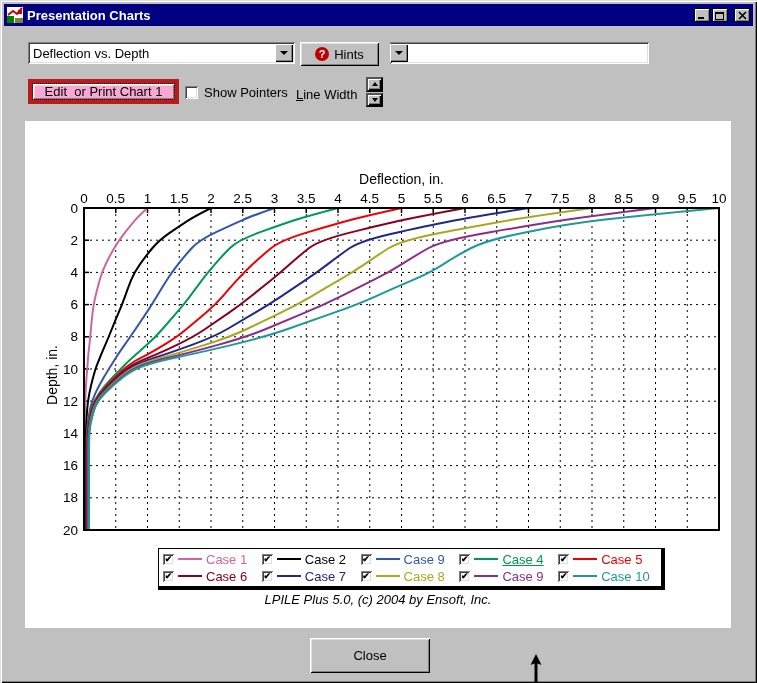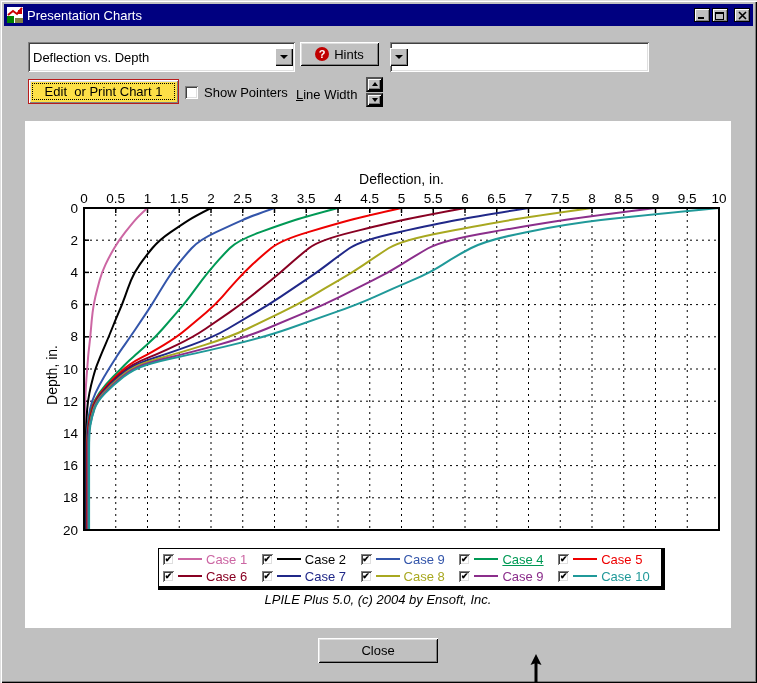--- a/index.html
+++ b/index.html
@@ -2,38 +2,38 @@
 <html><head>
 <meta charset="utf-8">
 <style>
   html,body{margin:0;padding:0;}
   body{width:757px;height:683px;font-family:"Liberation Sans",sans-serif;background:#c0c0c0;position:relative;overflow:hidden;}
   .window{position:absolute;inset:0;background:#c0c0c0;
     box-shadow:inset 1px 1px 0 #dfdfdf,inset 2px 2px 0 #ffffff,inset -1px -1px 0 #000000,inset -2px -2px 0 #808080;}
   
   .titlebar{position:absolute;left:4px;top:4px;right:4px;height:22px;background:#000080;display:flex;align-items:center;padding:0 3px;}
   .titlebar .app-icon{width:16px;height:16px;margin-right:4px;flex:none;}
-  .titlebar .title-text{color:#ffffff;font-weight:normal;font-size:13px;flex:1;white-space:nowrap;}
+  .titlebar .title-text{color:#ffffff;font-weight:bold;font-size:13px;flex:1;white-space:nowrap;}
   .winbtns{display:flex;gap:2px;}
   .winbtn{width:16px;height:14px;background:#c0c0c0;border:1px solid #000;box-shadow:inset 1px 1px 0 #fff,inset -1px -1px 0 #808080;display:flex;align-items:center;justify-content:center;padding:0;}
   .winbtn svg{display:block;}
   .close-gap{width:2px;}
   
   .raised{background:#c0c0c0;box-shadow:inset 1px 1px 0 #ffffff,inset -1px -1px 0 #000000,inset 2px 2px 0 #dfdfdf,inset -2px -2px 0 #808080;border:none;}
   .sunken{background:#ffffff;box-shadow:inset 1px 1px 0 #808080,inset -1px -1px 0 #ffffff,inset 2px 2px 0 #404040,inset -2px -2px 0 #dfdfdf;}
   
-  .combo{position:absolute;height:30px;display:flex;align-items:center;}
+  .combo{position:absolute;height:22px;display:flex;align-items:center;}
   .combo .combo-text{flex:1;font-size:13px;padding-left:5px;white-space:nowrap;overflow:hidden;color:#000;}
   .combo .combo-arrow{width:18px;height:18px;margin-right:2px;flex:none;background:#c0c0c0;box-shadow:inset 1px 1px 0 #ffffff,inset -1px -1px 0 #000000,inset -2px -2px 0 #808080;display:flex;align-items:center;justify-content:center;}
   .tri-down{width:0;height:0;border-left:4px solid transparent;border-right:4px solid transparent;border-top:4px solid #000;}
   .tri-up{width:0;height:0;border-left:4px solid transparent;border-right:4px solid transparent;border-bottom:4px solid #000;}
   .btn{font-family:"Liberation Sans",sans-serif;font-size:13px;color:#000;display:flex;align-items:center;justify-content:center;cursor:default;}
   .hints-btn{position:absolute;left:300px;top:42px;width:79px;height:24px;gap:5px;}
   .q-circle{width:14px;height:14px;border-radius:50%;background:#c00000;color:#fff;font-size:11px;font-weight:bold;display:flex;align-items:center;justify-content:center;line-height:1;}
-  .edit-btn{position:absolute;left:28px;top:79px;width:151px;height:25px;border:1px solid #b91c1c;box-shadow:inset 1px 1px 0 #ffffff,inset -1px -1px 0 #808080,inset 2px 2px 0 #dfdfdf;background:#fde047;outline:1px dotted #000;outline-offset:-5px;white-space:pre;}
+  .edit-btn{position:absolute;left:28px;top:79px;width:151px;height:25px;border:5px solid #b91c1c;box-shadow:inset 1px 1px 0 #ffffff,inset -1px -1px 0 #808080,inset 2px 2px 0 #dfdfdf;background:#f9a8d4;outline:1px dotted #000;outline-offset:-5px;white-space:pre;}
   .checkbox{width:13px;height:13px;background:#fff;box-shadow:inset 1px 1px 0 #808080,inset -1px -1px 0 #ffffff,inset 2px 2px 0 #404040,inset -2px -2px 0 #dfdfdf;display:flex;align-items:center;justify-content:center;font-size:11px;font-weight:bold;color:#000;line-height:1;}
   .show-pointers{position:absolute;left:185px;top:85px;display:flex;align-items:center;gap:6px;font-size:13px;color:#000;}
   .line-width-label{position:absolute;left:296px;top:87px;font-size:13px;color:#000;}
   .accel::first-letter{text-decoration:underline;}
   .spinner{position:absolute;left:366px;top:77px;width:17px;height:30px;display:flex;flex-direction:column;}
   .spin-btn{flex:1;background:#c0c0c0;box-shadow:inset 1px 1px 0 #ffffff,inset -1px -1px 0 #000000,inset -2px -2px 0 #808080;display:flex;align-items:center;justify-content:center;}
   .spin-btn + .spin-btn{margin-top:1px;}
   .spin-btn .tri-up{border-left-width:3px;border-right-width:3px;border-bottom-width:4px;}
   .spin-btn .tri-down{border-left-width:3px;border-right-width:3px;border-top-width:4px;}
   
@@ -43,21 +43,21 @@
   .yaxis-label{position:absolute;left:-18px;top:246px;width:90px;height:16px;text-align:center;font-size:14px;color:#000;transform:rotate(-90deg);}
   .plot-svg{position:absolute;left:0;top:0;}
   
   .legend-box{position:absolute;left:133px;top:427px;width:494px;background:#fff;border:1px solid #000;border-right-width:4px;border-bottom-width:4px;padding:2px 4px;display:grid;grid-template-columns:repeat(5,1fr);row-gap:1px;}
   .legend-item{display:flex;align-items:center;height:16px;gap:4px;}
   .legend-item .checkbox{width:11px;height:11px;font-size:9px;}
   .legend-swatch{width:24px;height:0;border-top:2px solid #000;flex:none;}
   .legend-label{font-size:13px;white-space:nowrap;}
   .caption{position:absolute;left:0;top:471px;width:100%;text-align:center;font-style:italic;font-size:13px;color:#000;}
   
-  .close-btn{position:absolute;left:318px;top:638px;width:120px;height:25px;font-size:13px;}
+  .close-btn{position:absolute;left:310px;top:638px;width:120px;height:35px;font-size:13px;}
   .cursor{position:absolute;left:528px;top:654px;}
 </style>
 </head>
 <body>
 
 <div class="window">
 
   <div class="titlebar">
     <span class="app-icon">
       <svg width="16" height="16" viewBox="0 0 16 16">

